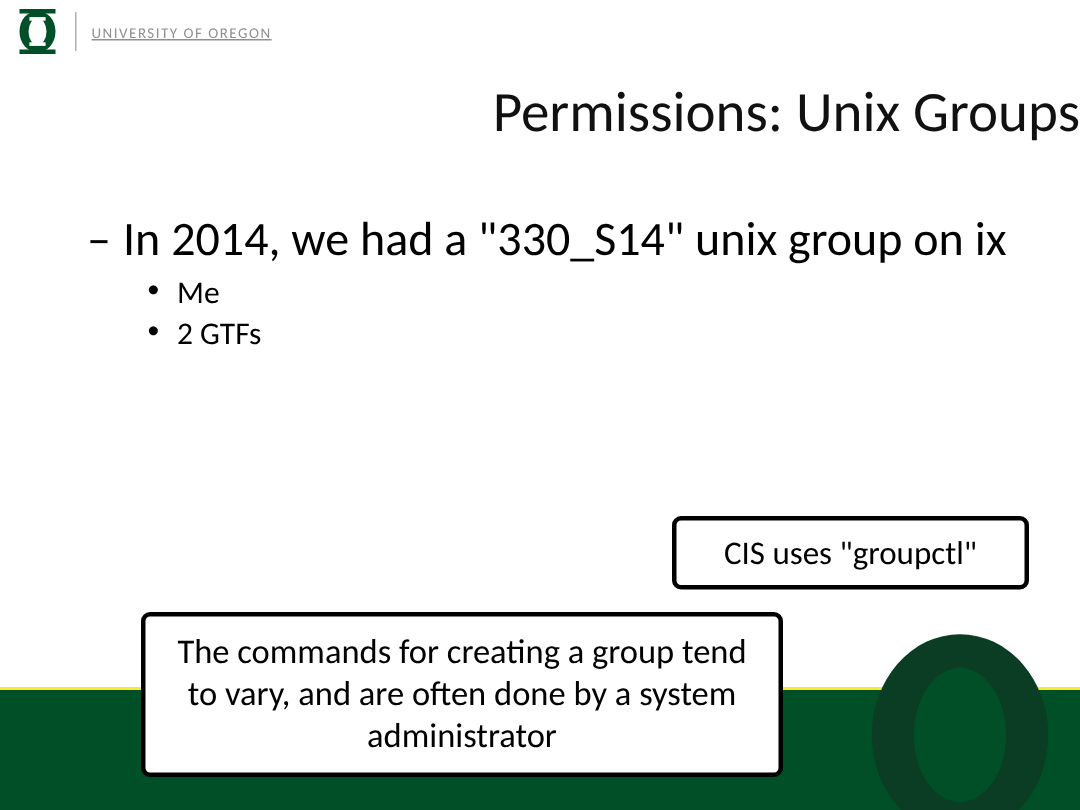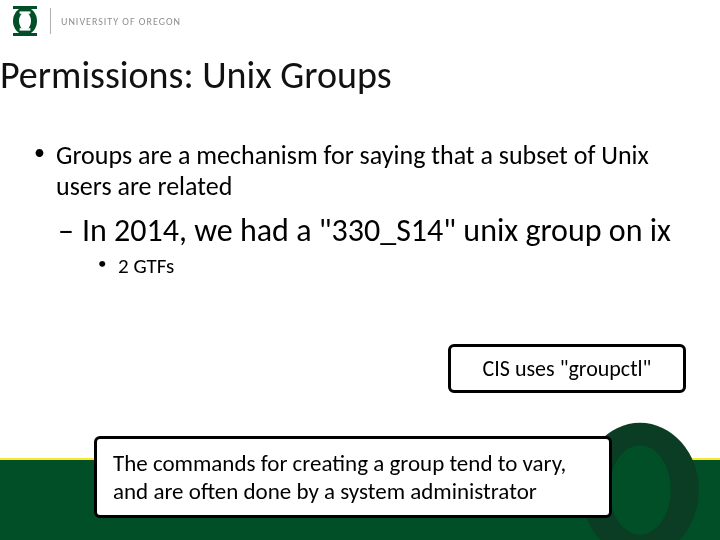--- a/index.html
+++ b/index.html
@@ -1,35 +1,35 @@
 <!DOCTYPE html>
 <html><head>
 <meta charset="utf-8">
 <style>
   * { box-sizing: border-box; margin: 0; padding: 0; }
   html, body { width: 720px; height: 540px; font-family: Calibri, Arial, sans-serif; background: #fff; overflow: hidden; }
   .slide { position: relative; width: 720px; height: 540px; background: #fff; }
   .header { position: absolute; top: 6px; left: 10px; display: flex; align-items: center; gap: 10px; }
   .logo-o { width: 30px; height: 30px; }
   .divider { width: 1px; height: 26px; background: #b0b0b0; }
-  .uo-text { font-size: 10px; letter-spacing: 1px; color: #8f8f8f; font-weight: 500; }
-  .title { position: absolute; top: 52px; left: 0; width: 720px; text-align: left; font-size: 38px; color: #111; font-weight: 400; }
+  .uo-text { font-size: 10px; letter-spacing: 1px; color: #8f8f8f; font-weight: 500; text-decoration: underline; }
+  .title { position: absolute; top: 52px; left: 0; width: 720px; text-align: right; font-size: 38px; color: #111; font-weight: 400; }
   .body { position: absolute; top: 140px; left: 32px; width: 656px; color: #000; }
   .b1 { font-size: 26px; line-height: 1.18; margin-bottom: 10px; position: relative; padding-left: 24px; }
   .b1::before { content: "•"; position: absolute; left: 2px; top: 0; font-size: 22px; }
   .b2 { font-size: 32px; line-height: 1.25; position: relative; padding-left: 28px; margin-left: 22px; margin-bottom: 2px; }
   .b2::before { content: "–"; position: absolute; left: 4px; top: 0; }
   .b3 { font-size: 21px; line-height: 1.3; position: relative; padding-left: 22px; margin-left: 64px; }
   .b3::before { content: "•"; position: absolute; left: 2px; top: 0; font-size: 17px; }
   .callout-small { position: absolute; right: 34px; top: 344px; width: 238px; background: #fff; border: 3px solid #000; border-radius: 6px; padding: 8px 10px; font-size: 22px; text-align: center; }
   .footer-band { position: absolute; left: 0; bottom: 0; width: 720px; height: 96px; }
   .band-green { position: absolute; left: 0; bottom: 0; width: 100%; height: 80px; background: #004f27; }
   .band-yellow { position: absolute; left: 0; bottom: 76px; width: 100%; height: 6px; background: #f8e92d; }
   .big-o { position: absolute; right: 10px; bottom: -20px; width: 140px; height: 140px; }
-  .callout-large { position: absolute; left: 94px; bottom: 22px; width: 518px; background: #fff; border: 3px solid #000; border-radius: 6px; padding: 10px 16px; font-size: 23px; text-align: left; line-height: 1.22; z-index: 5; }
+  .callout-large { position: absolute; left: 94px; bottom: 22px; width: 428px; background: #fff; border: 3px solid #000; border-radius: 6px; padding: 10px 16px; font-size: 23px; text-align: center; line-height: 1.22; z-index: 5; }
 </style>
 </head>
 <body>
 
 <div class="slide">
 
   <div class="header">
     <svg class="logo-o" viewBox="0 0 100 100">
       <ellipse cx="50" cy="50" rx="40" ry="46" fill="#004f27"></ellipse>
       <ellipse cx="50" cy="50" rx="20" ry="30" fill="#fff"></ellipse>
@@ -38,22 +38,22 @@
       <rect x="32" y="18" width="36" height="8" fill="#fff"></rect>
       <rect x="32" y="74" width="36" height="8" fill="#fff"></rect>
     </svg>
     <div class="divider"></div>
     <div class="uo-text">UNIVERSITY OF OREGON</div>
   </div>
 
   <div class="title">Permissions: Unix Groups</div>
 
   <div class="body">
-    <div class="b1">Groups are a mechanism for saying that a subset of Unix users are related</div>
     <div class="b2">In 2014, we had a "330_S14" unix group on ix</div>
+    <div class="b3">Me</div>
     <div class="b3">2 GTFs</div>
   </div>
 
   <div class="callout-small">CIS uses "groupctl"</div>
 
   <div class="footer-band">
     <div class="band-yellow"></div>
     <div class="band-green"></div>
     <svg class="big-o" viewBox="0 0 100 100">
       <ellipse cx="50" cy="50" rx="42" ry="48" fill="#0a3d23"></ellipse>

